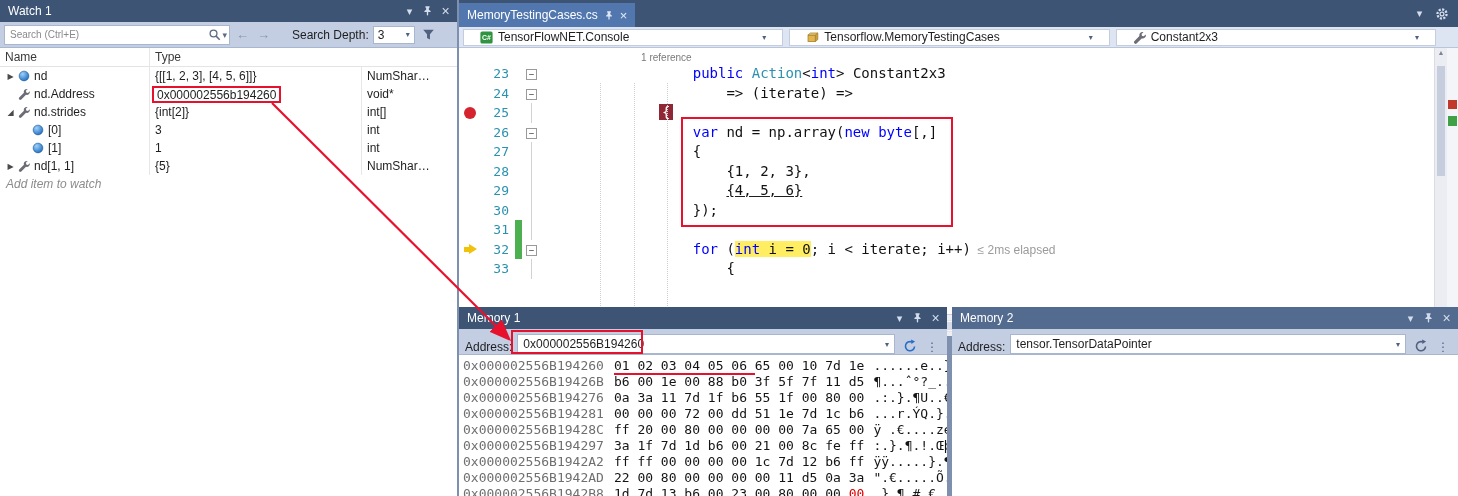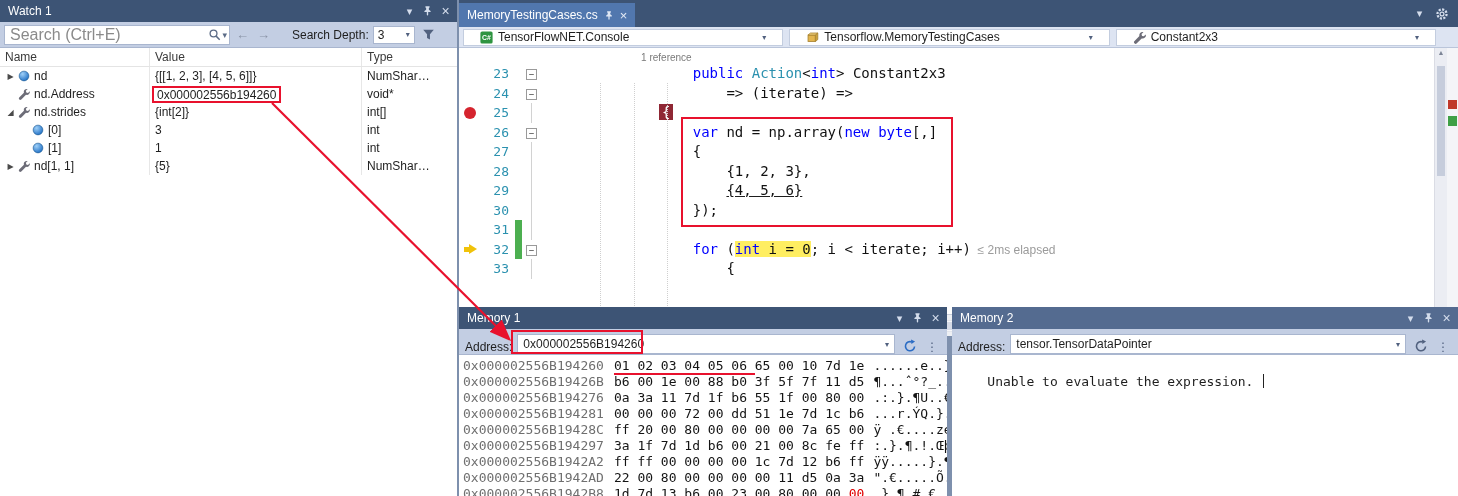--- a/index.html
+++ b/index.html
@@ -16,21 +16,21 @@
   .title-bar.light{background:#546b90}
   .spacer{flex:1}
   .tb-icon{width:17px;height:17px;display:inline-flex;align-items:center;justify-content:center;color:#d4ddec;font-size:11px;margin-left:1px;cursor:default}
   .tb-icon.close{font-size:14px}
   .tb-icon.dark{color:#51617f}
   .tb-icon.blue{color:#2b6cc4}
 
   
   .search-row{height:26px;background:#c3cee3;border-bottom:1px solid #a9b6cf;display:flex;align-items:center;padding:0 4px;gap:4px;flex:none}
   .search-box{width:226px;height:20px;background:#fff;border:1px solid #a9b6cf;display:flex;align-items:center;padding:0 2px 0 5px;flex:none}
-  .search-box input{border:none;outline:none;flex:1;font-size:16px;font-family:"Liberation Sans",sans-serif;min-width:0}
+  .search-box input{border:none;outline:none;flex:1;font-size:10px;font-family:"Liberation Sans",sans-serif;min-width:0}
   .search-box input::placeholder{color:#8a8a8a}
   .sb-icon{color:#5b6b86;display:inline-flex}
   .sb-caret{color:#5b6b86;font-size:9px;margin-left:1px}
   .nav-arr{color:#8a93a6;font-size:13px;padding:0 2px}
   .depth-label{margin-left:16px;white-space:nowrap}
   .depth-combo{width:42px;height:18px;background:#fff;border:1px solid #a9b6cf;display:flex;align-items:center;padding:0 4px;justify-content:space-between}
   .depth-combo .caret{font-size:8px;color:#51617f}
 
   
   .watch-table{flex:1;display:flex;flex-direction:column;background:#fff}
@@ -193,21 +193,20 @@
     </div>
     <span class="tb-icon dark">
         <svg class="use-icon" width="13" height="13">
           <use href="#sym-funnel" xlink:href="#sym-funnel"></use>
         </svg>
       </span>
   </div>
   <div class="watch-table">
     <div class="watch-header">
       <div class="wcell wname">Name</div>
-      <div class="wcell wvalue">Value</div>
       <div class="wcell wtype">Type</div>
     </div>
     <div id="watch-rows">
         <div class="watch-row">
           <div class="wcell wname" style="padding-left: 4px;">
             <span class="expander">▶</span>
             <span class="wicon">
               <svg class="use-icon" width="12" height="12">
                 <use href="#sym-sphere" xlink:href="#sym-sphere"></use>
               </svg>
@@ -288,20 +287,21 @@
               </svg>
             </span>
             <span class="wtext">nd[1, 1]</span>
           </div>
           <div class="wcell wvalue">
             <span>{5}</span>
           </div>
           <div class="wcell wtype">NumShar…</div>
         </div>
       </div>
+    <div class="watch-add">Add item to watch</div>
   </div>
 </div>
 
 <div id="editor-panel">
   <div class="tab-strip">
     <div class="tab">
       <span>MemoryTestingCases.cs</span>
       <span class="tab-icon" style="color:#dfe7f4"><svg class="use-icon" width="10" height="11">
             <use href="#sym-pin" xlink:href="#sym-pin"></use>
           </svg></span>
@@ -438,23 +438,20 @@
       <span>tensor.TensorDataPointer</span>
       <span class="caret">▾</span>
     </div>
     <span class="tb-icon dark">
         <svg class="use-icon" width="14" height="14">
           <use href="#sym-refresh" xlink:href="#sym-refresh"></use>
         </svg>
       </span>
     <span class="dots">⋮</span>
   </div>
-  <div class="mem-content">
-    <span>Unable to evaluate the expression.</span><span class="caret-line"></span>
-  </div>
 </div>
 
 <svg id="arrow-overlay">
   <defs>
     <marker id="ah" markerWidth="10" markerHeight="8" refX="8" refY="4" orient="auto">
       <polygon id="ah-poly" points="0 0, 10 4, 0 8" fill="#e8112d"></polygon>
     </marker>
   </defs>
   <line id="ann-line" x1="272" y1="103" x2="508" y2="338" stroke="#e8112d" stroke-width="2.2" marker-end="url(#ah)"></line>
 </svg>

